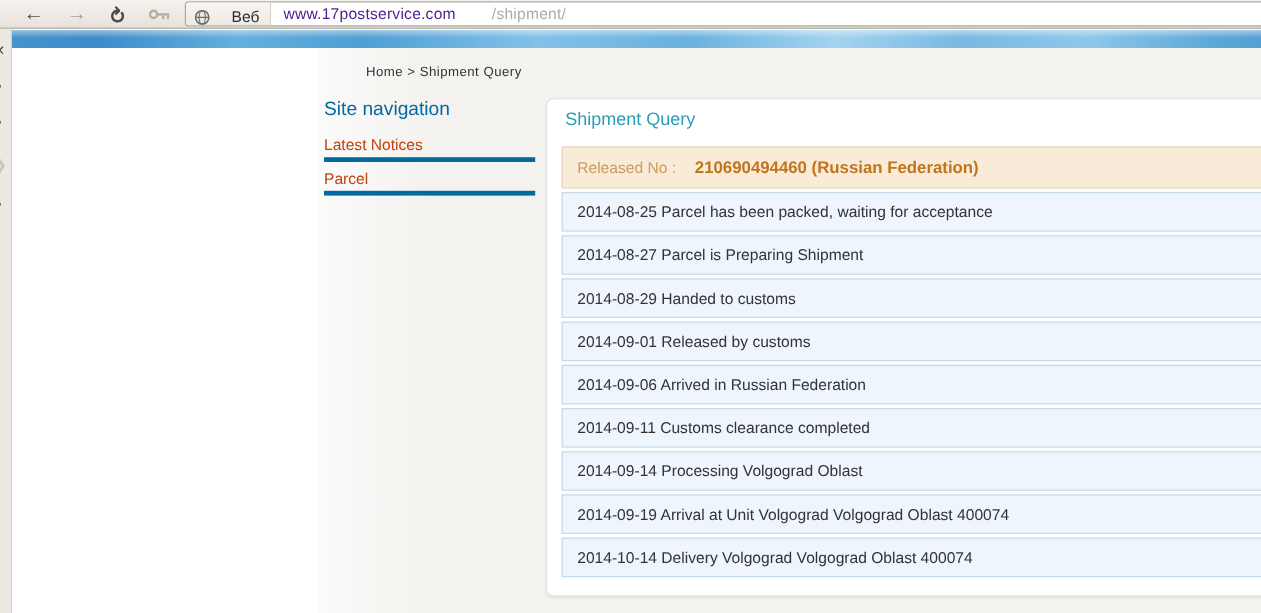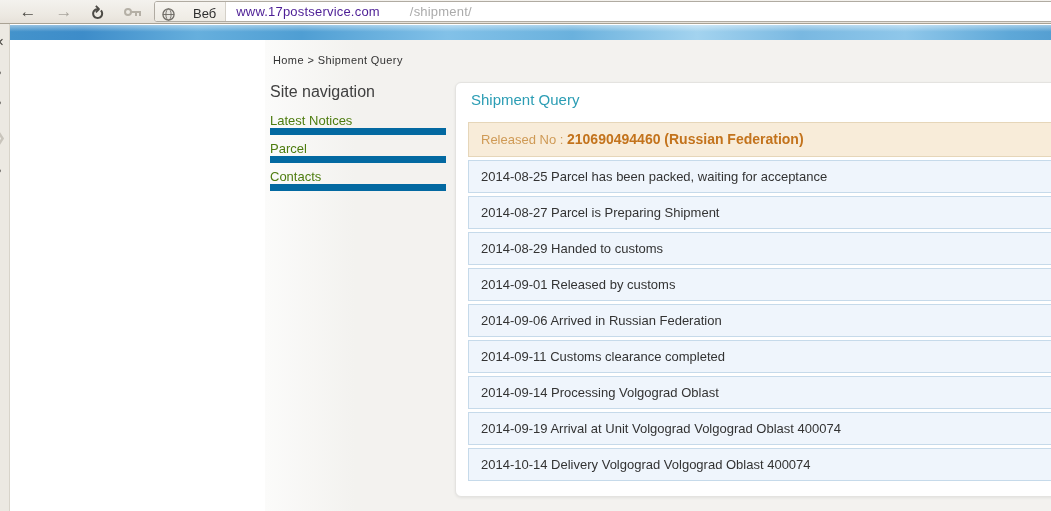--- a/index.html
+++ b/index.html
@@ -57,42 +57,42 @@
 
   
   .content-bg {
     position:absolute; left:265px; right:0; top:40px; bottom:0;
     background:linear-gradient(90deg,#fbfbfa 0px,#f3f2ef 90px);
   }
 
   
   .breadcrumb { position:absolute; left:273px; top:54px; font-size:11px; color:#333;
     letter-spacing:.4px; z-index:2; }
-  .breadcrumb a { color:#333; text-decoration:none; cursor:pointer; }
-  .sidenav-title { position:absolute; left:270px; top:83px; font-size:16px; color:#404040; z-index:2; }
+  .breadcrumb a { color:#333; text-decoration:none; cursor:pointer;margin-left:32px; }
+  .sidenav-title { position:absolute; left:270px; top:83px; font-size:16px; color:#0369a1; z-index:2; }
   .sidenav { position:absolute; left:270px; top:107px; width:176px; list-style:none; z-index:2; }
   .sidenav li {
-    height:28px; line-height:27px; font-size:13px; color:#4d7c0f;
-    border-bottom:7px solid #0369a1; cursor:pointer;
+    height:28px; line-height:27px; font-size:13px; color:#c2410c;
+    border-bottom:4px solid #0369a1; cursor:pointer;
   }
 
   
   .panel {
     position:absolute; left:455px; top:82px; width:606px; height:415px;
     background:#fff; border:1px solid #e4e3e0; border-radius:6px;
     box-shadow:0 1px 3px rgba(0,0,0,.07); z-index:3;
   }
   .panel h2 { position:absolute; left:15px; top:8px; font-size:15px; font-weight:normal;
     color:#2b9db4; }
   .panel-content { position:absolute; left:12px; top:39px; right:0; }
   .track-header {
     height:35px; line-height:33px; background:#f8ecd9; border:1px solid #e6d6b9;
     padding-left:12px; font-size:13px; color:#cf9a55; white-space:nowrap;
   }
-  .track-header strong { font-size:14px; color:#c3731c; margin-left:0;text-align:center; }
+  .track-header strong { font-size:14px; color:#c3731c; margin-left:12px;text-align:center; }
   .event-row {
     height:33px; line-height:31px; margin-top:3px;
     background:#eff5fc; border:1px solid #c6daea;
     padding-left:12px; font-size:13px; color:#333; white-space:nowrap;
   }
 </style>
 </head>
 <body>
 
 <div class="toolbar">
@@ -137,21 +137,20 @@
   <a>Home</a>
   <span>&gt;</span>
   <span>Shipment Query</span>
 </div>
 
 <div class="sidenav-title">Site navigation</div>
 <ul class="sidenav">
 
 <li>Latest Notices</li>
     <li>Parcel</li>
-    <li>Contacts</li>
   </ul>
 
 <div class="panel">
   <h2>Shipment Query</h2>
   <div class="panel-content">
     <div class="track-header">
       <span>Released No :</span>
       <strong><span>210690494460</span> <span>(Russian Federation)</span></strong>
     </div>
     <div>

